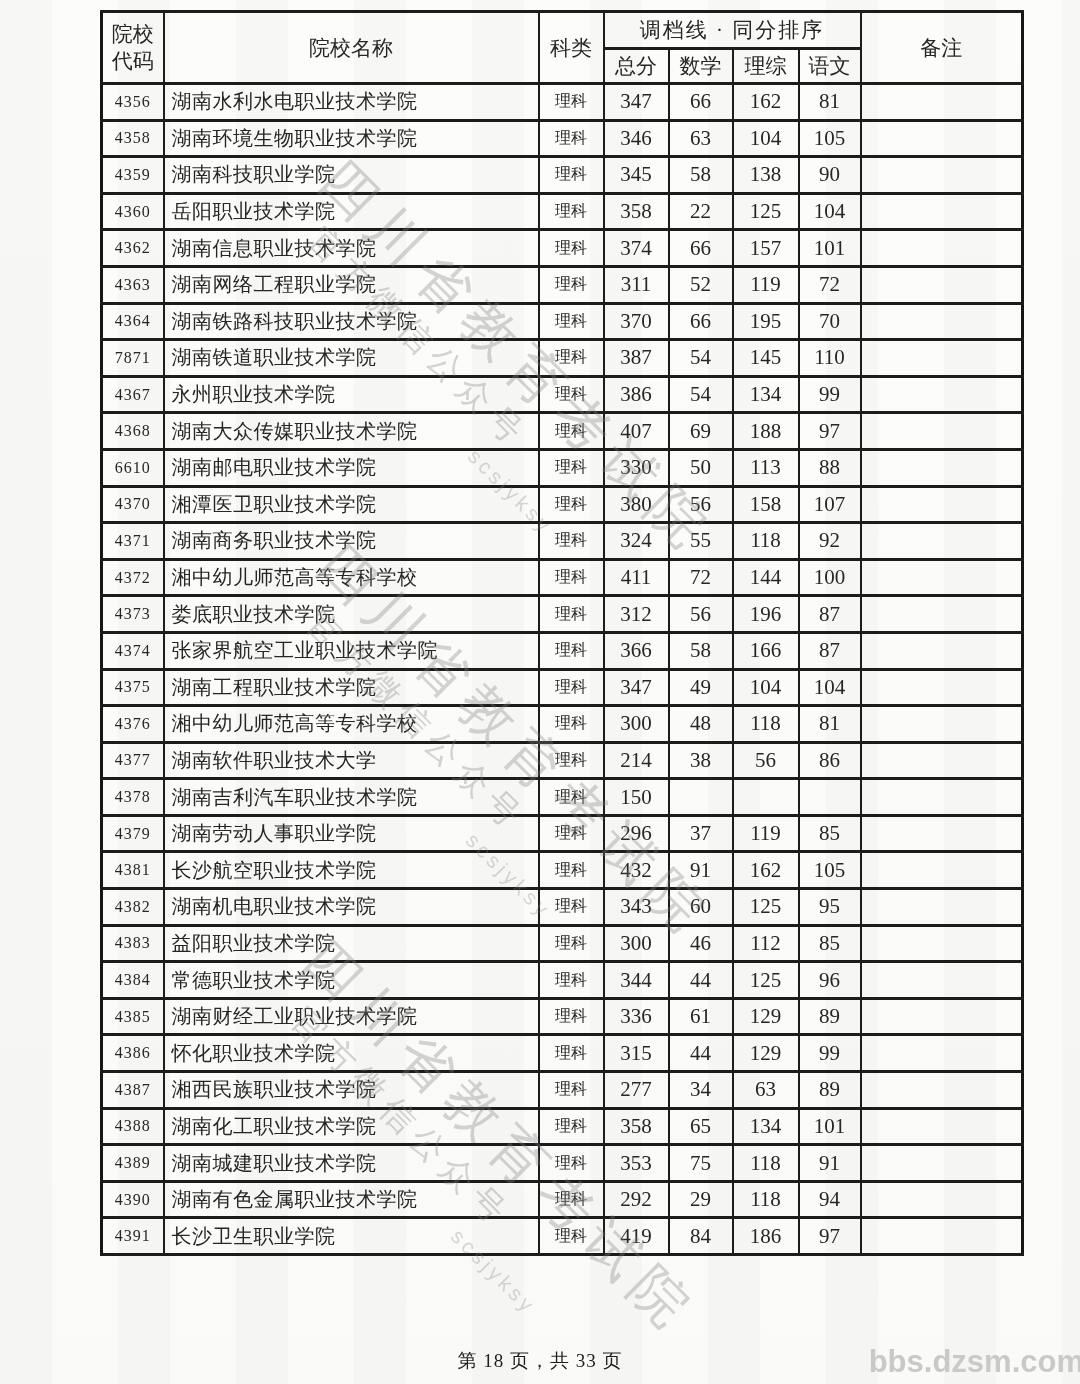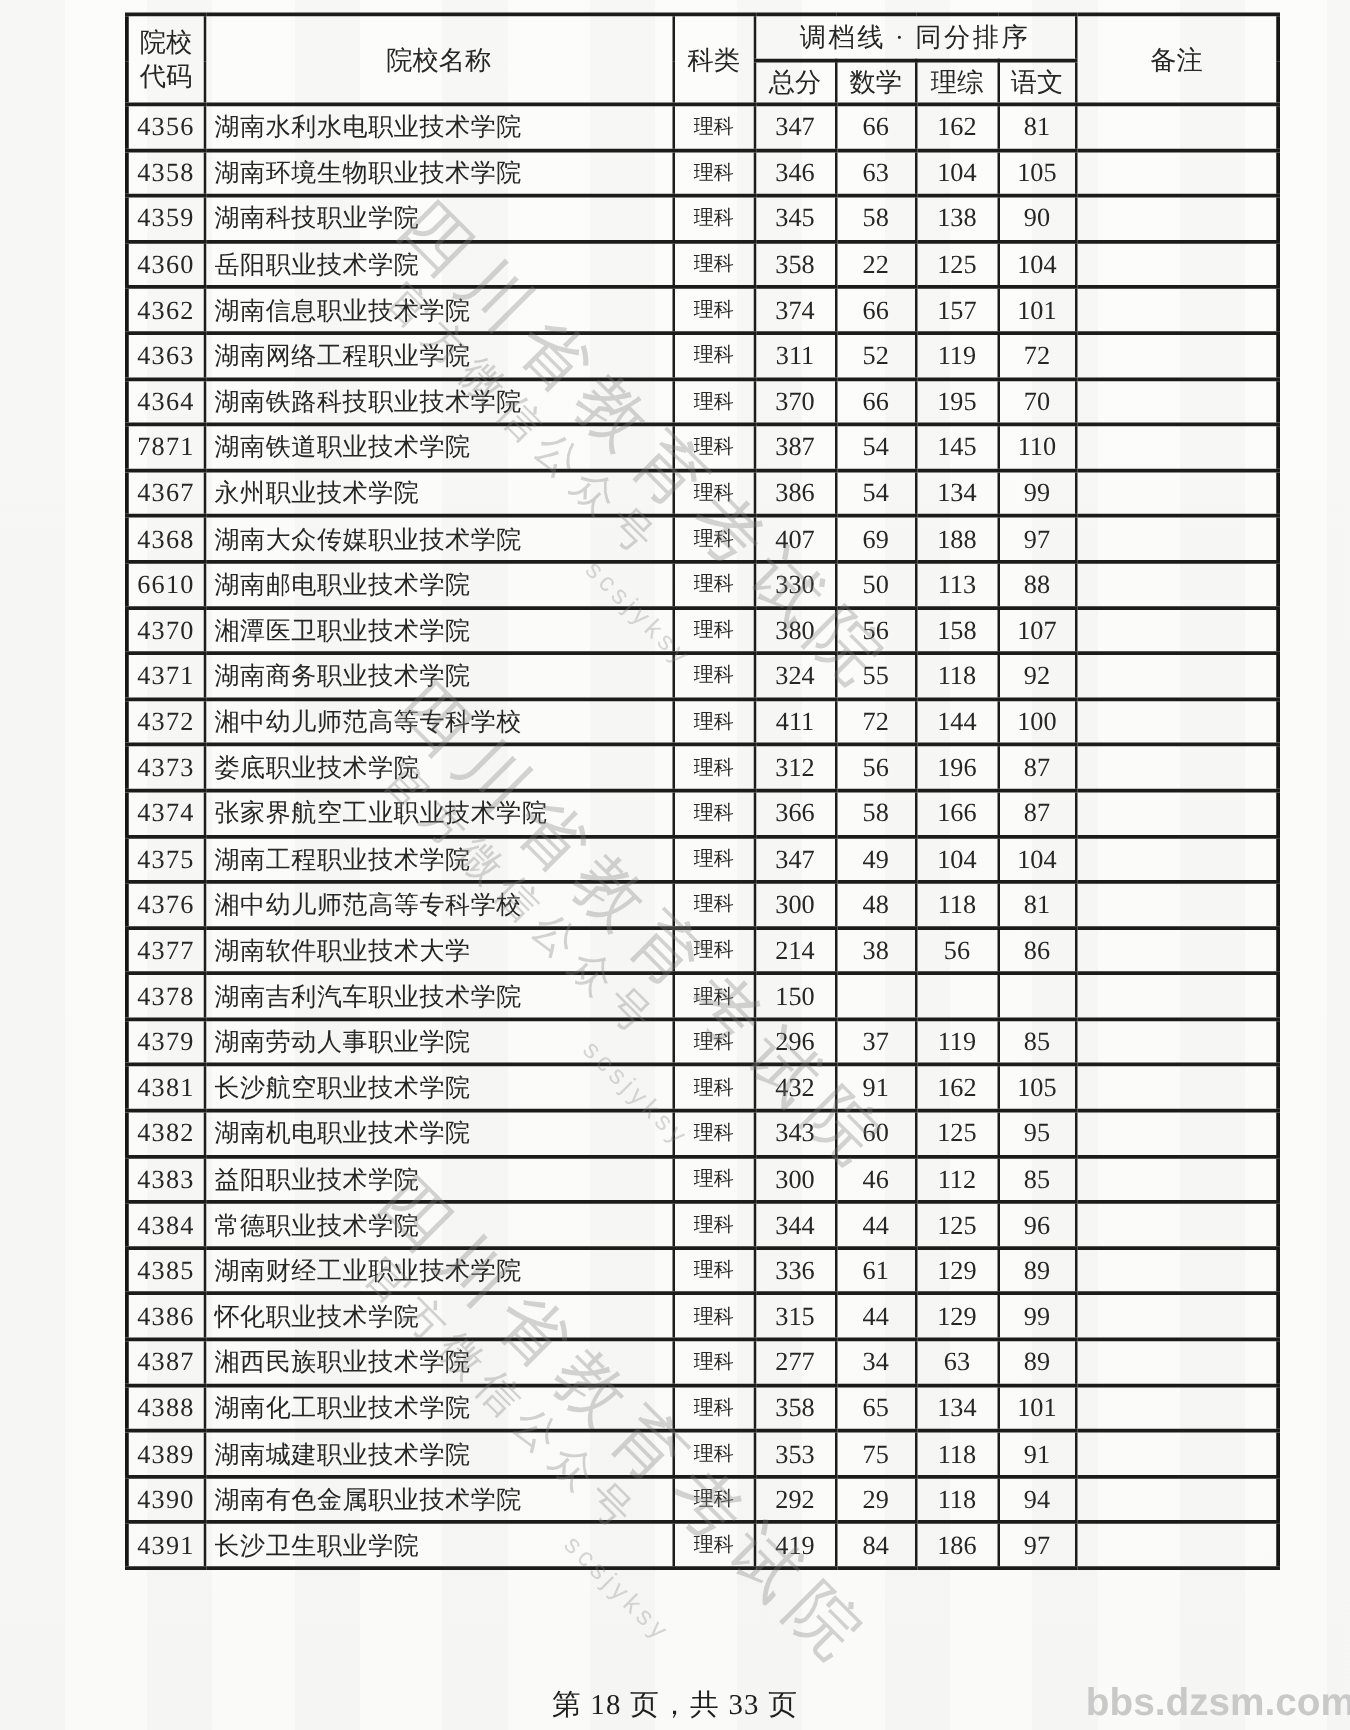--- a/index.html
+++ b/index.html
@@ -31,21 +31,21 @@
     border-width:3px 2px;
     font-weight:normal;
     overflow:hidden;
     white-space:nowrap;
   }
   .score-table thead th { font-size:21px; text-align:center; }
   .th-code { line-height:1.25; font-size:21px; }
   .th-group { height:37px; letter-spacing:2px; }
   .sub-row th { height:35px; }
   tbody td { height:36.6px; }
-  .c-code   { text-align:center; font-size:21px; letter-spacing:1px; }
+  .c-code   { text-align:center; font-size:16px; letter-spacing:1px; }
   .c-name   { text-align:left; font-size:20px; padding-left:7px; letter-spacing:0.5px; }
   .c-cat    { text-align:center; font-size:16px; }
   .c-num    { text-align:center; font-size:21px; }
   .c-remark { }
 
   
   .wm {
     position:absolute;
     pointer-events:none;
     transform:rotate(45deg);
@@ -55,21 +55,21 @@
     white-space:nowrap;
     font-family:"Liberation Serif", serif;
   }
   .wm .wm-big   { font-size:55px; letter-spacing:11px; line-height:1.15; }
   .wm .wm-small { font-size:34px; letter-spacing:8px; line-height:1.1; margin:6px 0 0 34px; }
   .wm .wm-latin { font-size:21px; letter-spacing:4px; margin:12px 0 0 300px; color:rgba(128,128,128,0.30); font-family:"Liberation Sans", sans-serif; }
 
   .page-footer {
     position:absolute; left:0; top:1348px; width:1080px;
     text-align:center;
-    font-size:23px; color:#1e1e1e;
+    font-size:19px; color:#1e1e1e;
     letter-spacing:1px;
     z-index:6;
   }
   .site-watermark {
     position:absolute; right:-4px; bottom:4px;
     font-family:"Liberation Sans", sans-serif;
     font-weight:bold;
     font-size:31px;
     color:#c9c9c9;
     letter-spacing:0;

